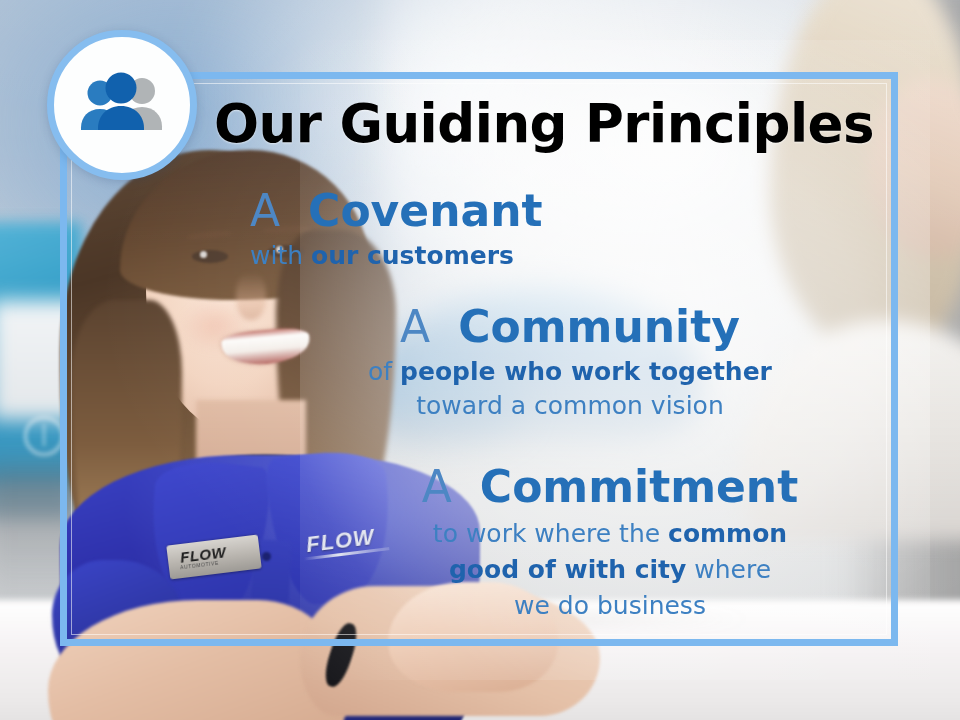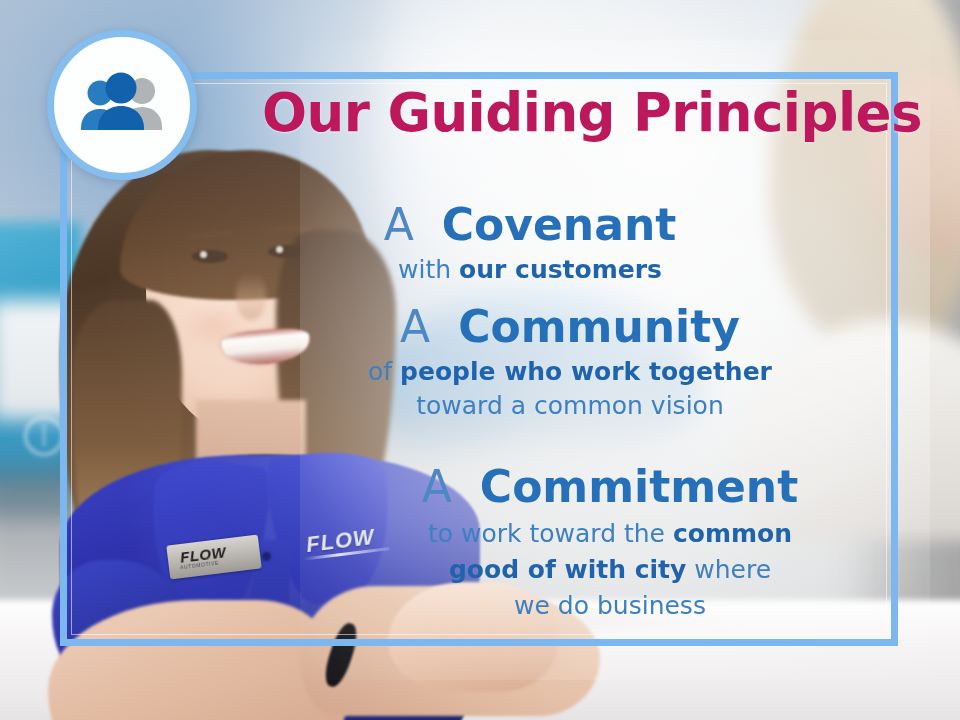--- a/index.html
+++ b/index.html
@@ -436,32 +436,31 @@
     box-shadow: 0 2px 10px rgba(40,70,110,.22);
     display: flex;
     align-items: center;
     justify-content: center;
   }
   .icon-badge svg { display: block; }
 
   
   .headline {
     position: absolute;
-    left: 214px; top: 84px;
+    left: 214px; top: 95px;
     width: 650px;
     text-align: center;
     font-family: "DejaVu Sans", sans-serif;
     font-weight: 700;
     font-size: 53px;
     line-height: 58px;
     letter-spacing: -0.5px;
-    color: #be185d;
+    color: #000000;
     text-shadow: 0 1px 2px rgba(255,255,255,.55);
     white-space: nowrap;
-    margin-left: 48px;
   }
 
   .principle { position: absolute; }
 
   .p-title {
     font-family: "DejaVu Sans", sans-serif;
     font-size: 44px;
     line-height: 50px;
     white-space: nowrap;
   }
@@ -477,21 +476,21 @@
     font-family: "DejaVu Sans", sans-serif;
     font-size: 25px;
     line-height: 28px;
     color: #3d80c2;
     font-weight: 400;
     white-space: nowrap;
   }
   .p-sub b { font-weight: 700; color: #1f63ad; }
 
   
-  #block-covenant   { left: 250px; top: 200px; width: 560px; text-align: center; }
+  #block-covenant   { left: 250px; top: 186px; width: 560px; text-align: left; }
   #block-community  { left: 290px; top: 302px; width: 560px; text-align: center; }
   #block-commitment { left: 330px; top: 462px; width: 560px; text-align: center; }
 
   #block-covenant   .p-sub { margin-top: 6px; }
   #block-community  .p-sub { margin-top: 6px; }
   #block-commitment .p-sub { margin-top: 8px; }
 </style>
 </head>
 <body>
 
@@ -612,21 +611,21 @@
       <span>toward a common vision</span>
     </div>
   </div>
 
   <div class="principle" id="block-commitment">
     <div class="p-title">
       <span class="art">A&nbsp;</span>
       <span class="word">Commitment</span>
     </div>
     <div class="p-sub">
-      <span>to work toward the </span><b>common</b>
+      <span>to work where the </span><b>common</b>
     </div>
     <div class="p-sub">
       <b>good of with city</b><span> where</span>
     </div>
     <div class="p-sub">
       <span>we do business</span>
     </div>
   </div>
 
 </div>

